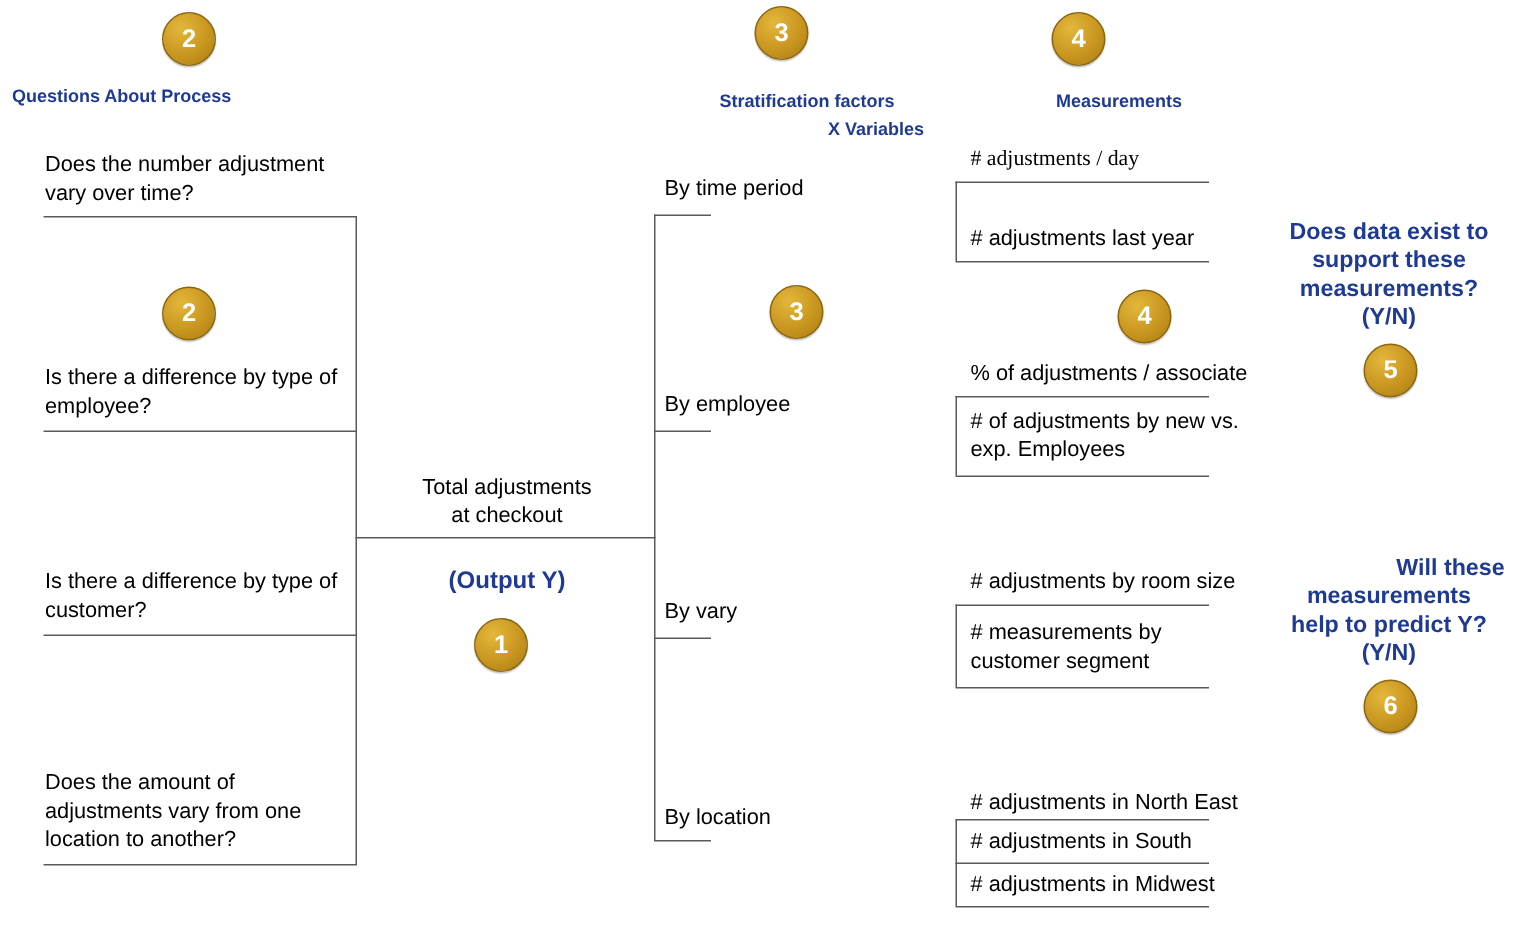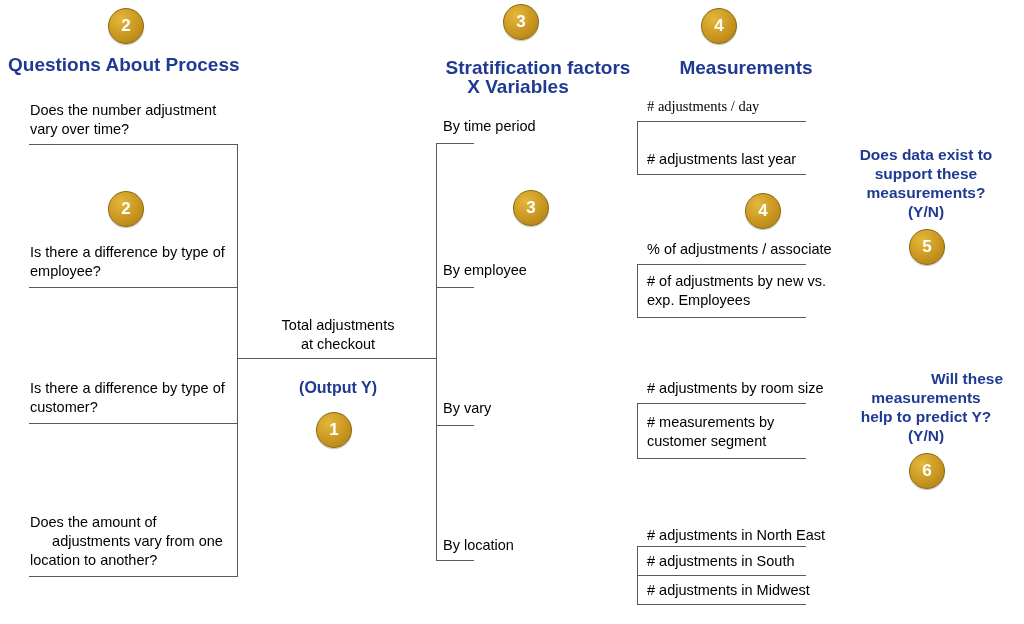--- a/index.html
+++ b/index.html
@@ -32,21 +32,21 @@
     font-size: 17px;
     line-height: 34px;
     text-align: center;
     box-shadow: 0 1px 1px rgba(0,0,0,0.25);
   }
 
   .heading {
     position: absolute;
     color: #1f3a93;
     font-weight: bold;
-    font-size: 19px;
+    font-size: 12px;
     line-height: 19px;
   }
   .heading.center { text-align: center; }
 
   .qtext {
     position: absolute;
     font-size: 14.5px;
     line-height: 19px;
     color: #000000;
   }
@@ -99,37 +99,37 @@
 
 <div id="canvas">
 
   <div class="badge" style="left:108px; top:8px;">2</div>
   <div class="badge" style="left:503px; top:4px;">3</div>
   <div class="badge" style="left:701px; top:8px;">4</div>
 
   <div class="heading" style="left:8px; top:55px; width:300px;">Questions About Process</div>
 
   <div class="heading center" style="left:440px; top:58px; width:196px;">Stratification factors</div>
-  <div class="heading center" style="left:420px; top:77px; width:196px;">X Variables</div>
+  <div class="heading center" style="left:420px; top:77px; width:196px;text-align:right;">X Variables</div>
 
   <div class="heading center" style="left:636px; top:58px; width:220px;">Measurements</div>
 
   <div class="qtext" style="left:30px; top:101px; width:215px;">Does the number adjustment</div>
   <div class="qtext" style="left:30px; top:120px; width:215px;">vary over time?</div>
 
   <div class="badge" style="left:108px; top:191px;">2</div>
 
   <div class="qtext" style="left:30px; top:243px; width:225px;">Is there a difference by type of</div>
   <div class="qtext" style="left:30px; top:262px; width:225px;">employee?</div>
 
   <div class="qtext" style="left:30px; top:379px; width:225px;">Is there a difference by type of</div>
   <div class="qtext" style="left:30px; top:398px; width:225px;">customer?</div>
 
   <div class="qtext" style="left:30px; top:513px; width:215px;">Does the amount of</div>
-  <div class="qtext" style="left:30px; top:532px; width:215px;text-align:center;">adjustments vary from one</div>
+  <div class="qtext" style="left:30px; top:532px; width:215px;">adjustments vary from one</div>
   <div class="qtext" style="left:30px; top:551px; width:215px;">location to another?</div>
 
   <div class="hline" style="left:29px; top:144px; width:209px;"></div>
   <div class="hline" style="left:29px; top:287px; width:209px;"></div>
   <div class="hline" style="left:29px; top:423px; width:209px;"></div>
   <div class="hline" style="left:29px; top:576px; width:209px;"></div>
 
   <div class="vline" style="left:237px; top:144px; height:432px;"></div>
   <div class="hline" style="left:237px; top:358px; width:200px;"></div>
 

